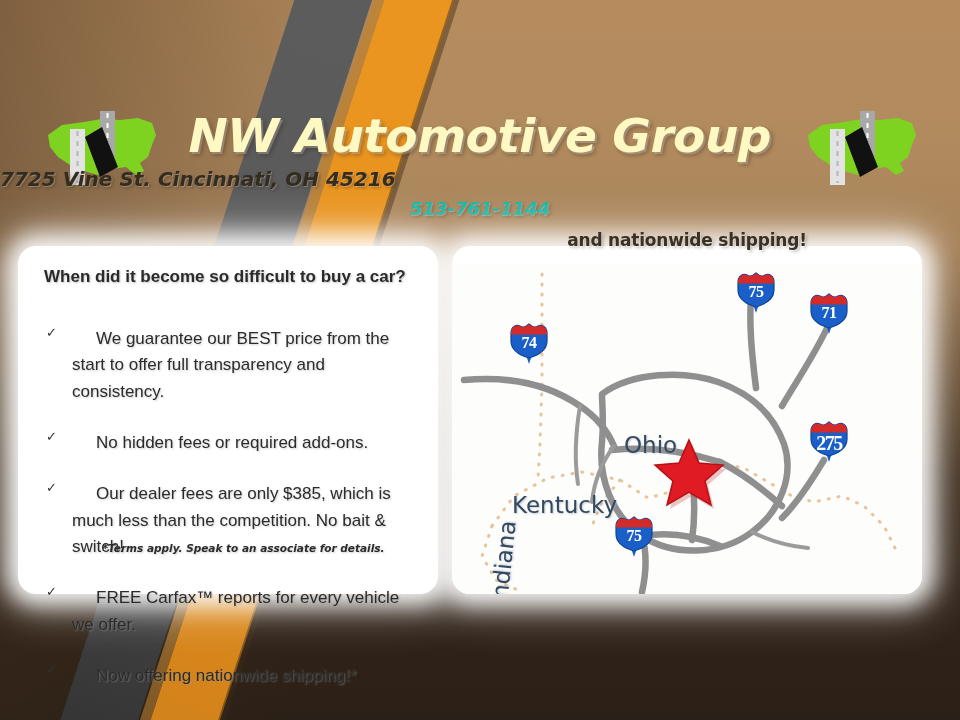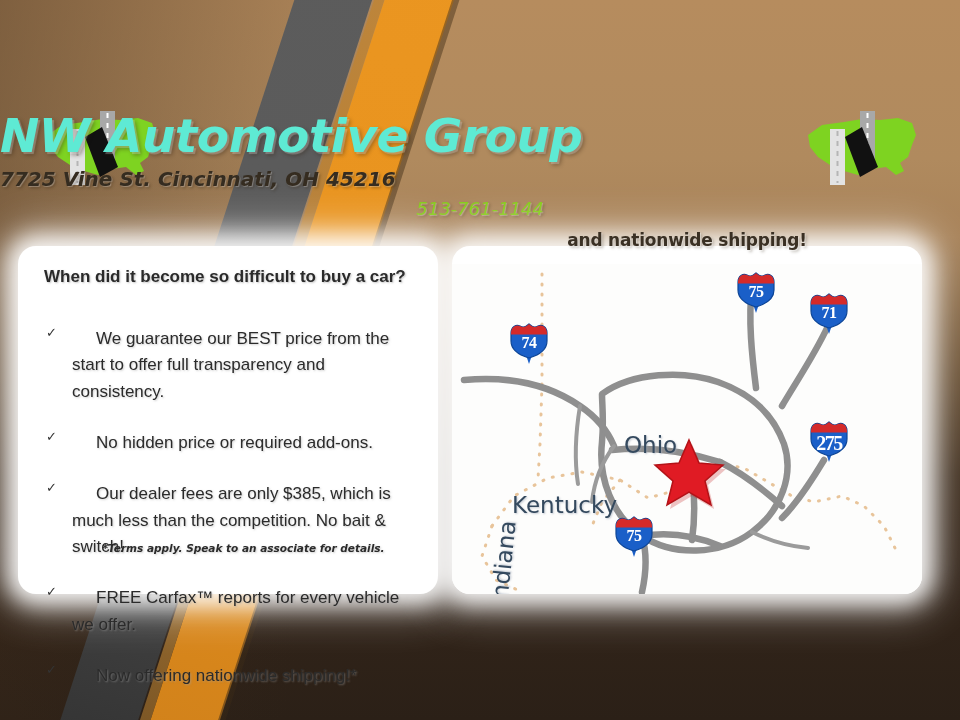--- a/index.html
+++ b/index.html
@@ -24,38 +24,38 @@
   }
   .stripe { position:absolute; top:-300px; height:1500px; transform:rotate(18deg); }
   .stripe-gray   { left:150px;  width:74px;  background:linear-gradient(to bottom,#5d5d5d 0%,#5a5a5a 45%,#3e3e3e 62%,#2c2c2c 78%,#212121 100%); }
   .stripe-thin   { left:228px;  width:10px;  background:linear-gradient(to bottom,#c58a3d 0%,#b07c36 50%,#6d4c21 75%,#3b2a14 100%); }
   .stripe-orange { left:240px;  width:66px;  background:linear-gradient(to bottom,#ec9722 0%,#e8931e 45%,#d6851b 65%,#c97c1a 82%,#b56f17 100%); }
   .stripe-dark   { left:306px;  width:7px;   background:linear-gradient(to bottom,rgba(90,65,35,.55) 0%,rgba(40,28,16,.5) 100%); }
 
   
   .header { position:absolute; top:0; left:0; width:960px; height:240px; z-index:3; }
   .brand-title {
-    position:absolute; top:108px; left:0; width:771px; text-align:left;
+    position:absolute; top:108px; left:0; width:771px; text-align:right;
     font-size:47px; font-weight:bold; font-style:italic;
     font-family:"DejaVu Sans", sans-serif;
-    color:#5eead4; letter-spacing:-.5px;
+    color:#fef9c3; letter-spacing:-.5px;
     text-shadow:2px 2px 1px rgba(255,255,255,.28), 3px 3px 4px rgba(40,25,10,.4);
   }
   .brand-address {
     position:absolute; top:167px; left:0; width:960px; 
     font-size:20px; font-weight:bold; font-style:italic;
     font-family:"DejaVu Sans", sans-serif;
     color:#352c20;
     text-shadow:1px 1px 1px rgba(255,255,255,.3), 2px 2px 3px rgba(40,25,10,.35);
   }
   .brand-phone {
     position:absolute; top:198px; left:0; width:960px; text-align:center;
-    font-size:18px; font-weight:normal; font-style:italic;
-    font-family:"DejaVu Sans", sans-serif;
-    color:#84cc16;
+    font-size:18px; font-weight:bold; font-style:italic;
+    font-family:"DejaVu Sans", sans-serif;
+    color:#14b8a6;
     text-shadow:1px 1px 1px rgba(255,255,255,.3), 2px 2px 3px rgba(40,25,10,.35);
   }
   .logo { position:absolute; top:105px; width:120px; height:80px; }
   .logo-left  { left:40px; }
   .logo-right { left:800px; }
 
   
   .panel {
     position:absolute; z-index:4; background:#fff; border-radius:18px;
     box-shadow:0 0 22px 10px rgba(255,255,255,.92),
@@ -175,21 +175,21 @@
 <div class="panel panel-left">
   <div class="left-head">When did it become so difficult to buy a car?</div>
 
   <div class="bullets">
     <div class="bullet">
       <span class="tick">✓</span>
       <span class="btxt">We guarantee our BEST price from the start to offer full transparency and consistency.</span>
     </div>
     <div class="bullet">
       <span class="tick">✓</span>
-      <span class="btxt">No hidden price or required add-ons.</span>
+      <span class="btxt">No hidden fees or required add-ons.</span>
     </div>
     <div class="bullet">
       <span class="tick">✓</span>
       <span class="btxt">Our dealer fees are only $385, which is much less than the competition. No bait &amp; switch!</span>
     </div>
     <div class="bullet">
       <span class="tick">✓</span>
       <span class="btxt">FREE Carfax™ reports for every vehicle we offer.</span>
     </div>
     <div class="bullet">

